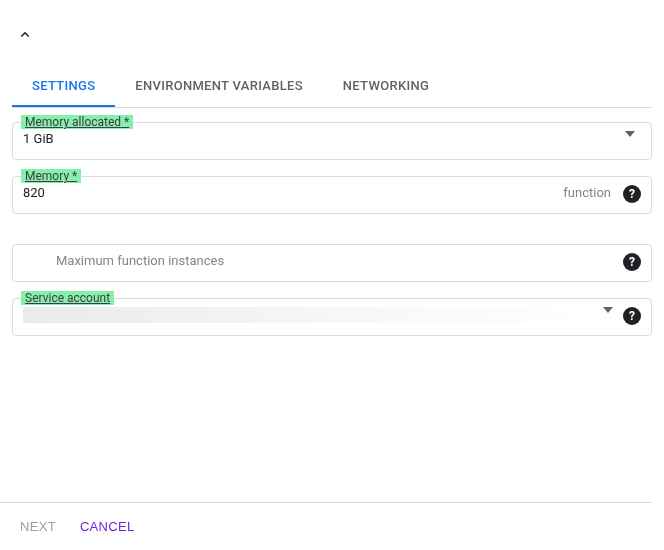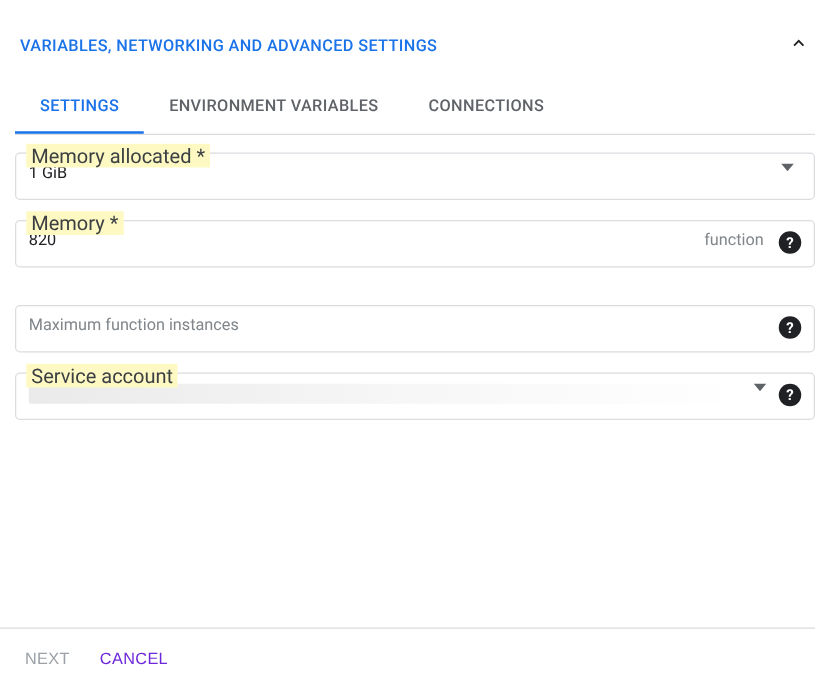--- a/index.html
+++ b/index.html
@@ -46,33 +46,34 @@
     border: 1px solid #dadce0;
     border-radius: 4px;
     position: relative;
     margin: 0 0 16px 0;
     background: #fff;
   }
   .field-label {
     position: absolute;
     top: -8px;
     left: 8px;
-    background: #fef9c3;
+    background: #86efac;
     padding: 0 4px;
-    font-size: 16px;
+    font-size: 12px;
     color: #3c4043;
+    text-decoration: underline;
   }
   .field-label .req::after { content: " *"; }
   .field-row {
     display: flex;
     padding: 8px 10px;
     min-height: 36px;
   }
   .value { flex: 1; font-size: 13px; color: #202124; }
-  .placeholder { color: #80868b; }
+  .placeholder { color: #80868b; margin-left: 33px; }
   .unit { color: #80868b; font-size: 13px; margin-right: 8px; }
   .dropdown-arrow {
     width: 0; height: 0;
     border-left: 5px solid transparent;
     border-right: 5px solid transparent;
     border-top: 6px solid #5f6368;
     margin: 0 6px;
   }
   .help {
     width: 18px; height: 18px;
@@ -104,32 +105,31 @@
     height:16px;
     background: linear-gradient(90deg,#eaeaea 0%, #f6f6f6 50%, #fff 100%);
     border-radius:2px;
   }
 </style>
 </head>
 <body>
 
 <div class="container">
   <div class="section-header">
-    <span class="section-title">VARIABLES, NETWORKING AND ADVANCED SETTINGS</span>
     <span class="chevron">
       <svg width="18" height="18" viewBox="0 0 24 24">
           <path d="M7 14l5-5 5 5" fill="none" stroke="#202124" stroke-width="2"></path>
         </svg>
     </span>
   </div>
 
   <div class="tabs">
     <div class="tab active">SETTINGS</div>
     <div class="tab">ENVIRONMENT VARIABLES</div>
-    <div class="tab">CONNECTIONS</div>
+    <div class="tab">NETWORKING</div>
   </div>
 
   <div class="form">
     <div class="field">
       <div class="field-label"><span class="req">Memory allocated</span></div>
       <div class="field-row">
         <span class="value">1 GiB</span>
         <span class="dropdown-arrow"></span>
       </div>
     </div>

